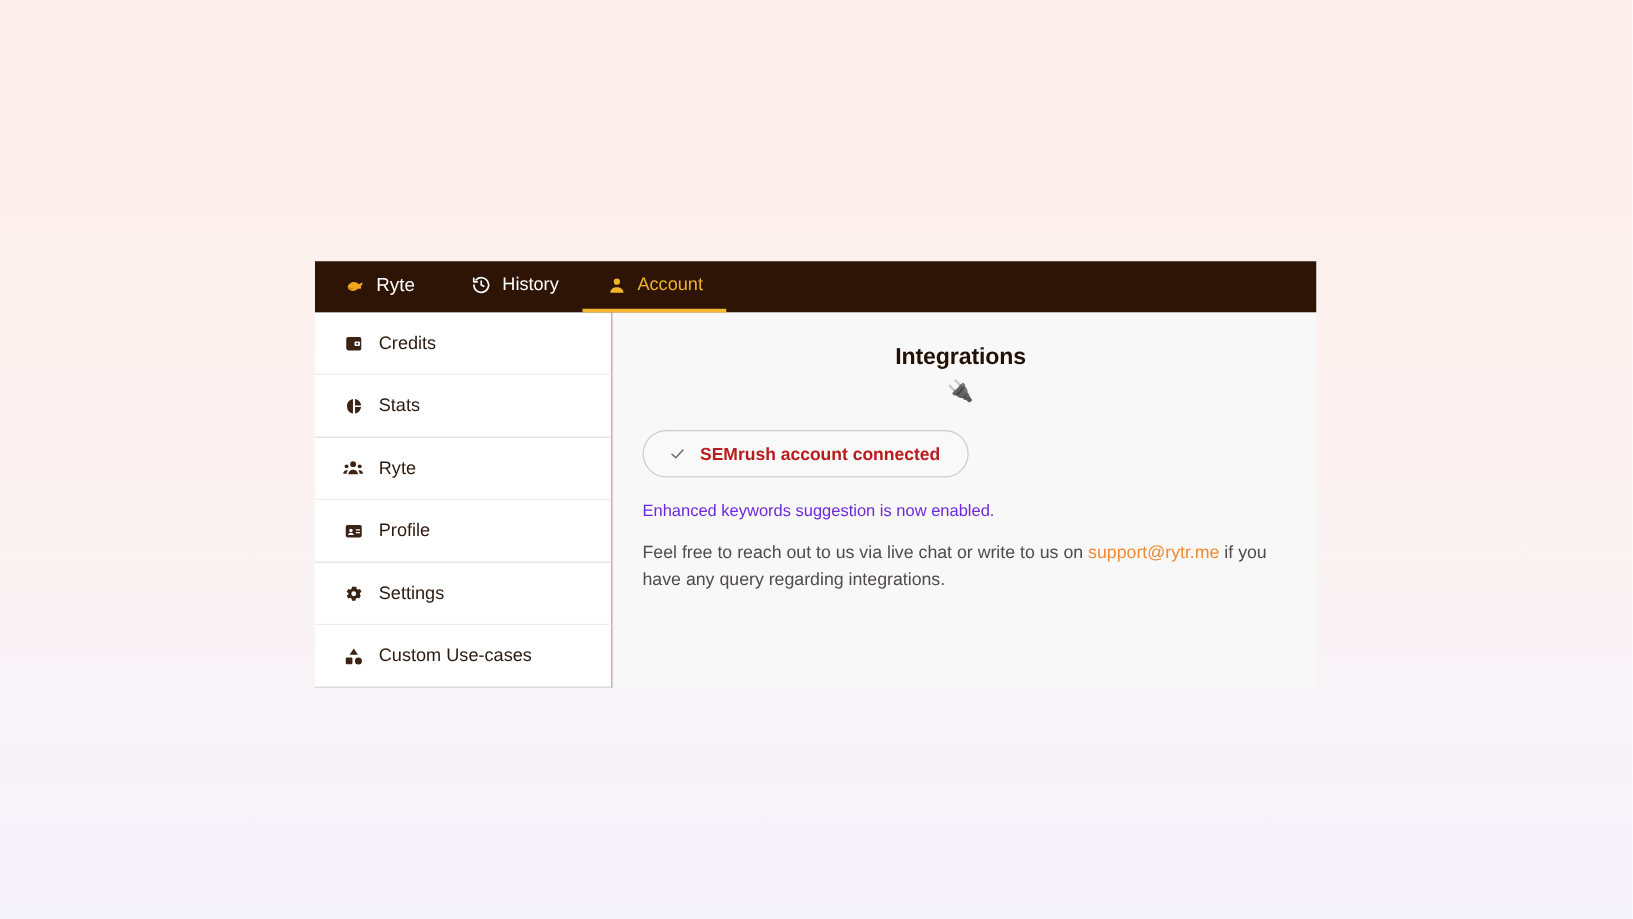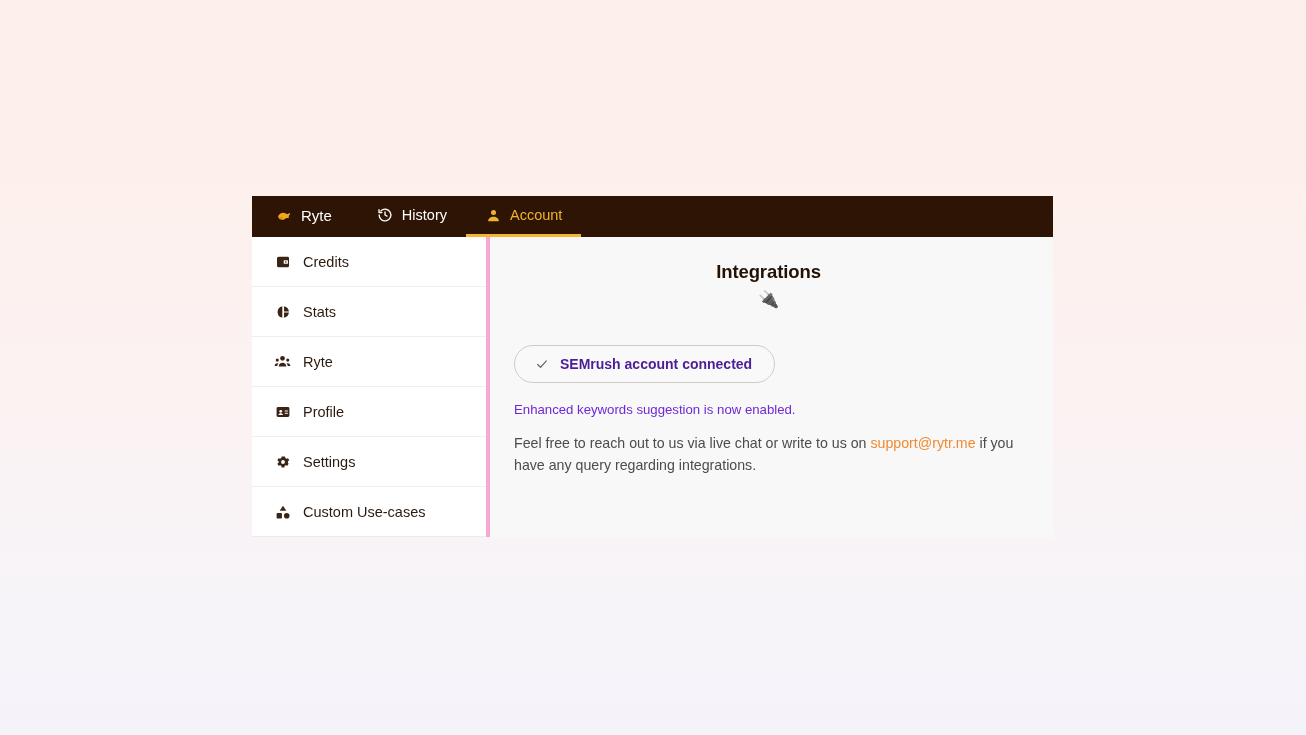--- a/index.html
+++ b/index.html
@@ -13,21 +13,21 @@
   body {
     font-family: "Liberation Sans", sans-serif;
     background: linear-gradient(to bottom, #fdefeb 0%, #fdf0ec 22%, #fbf2f2 55%, #f7f4f9 82%, #f5f3fa 100%);
     position: relative;
   }
 
   
   .app-window {
     position: absolute;
     left: 252px;
-    top: 196px;
+    top: 209px;
     width: 801px;
   }
 
   
   .topnav {
     background: #2e1405;
     height: 41px;
     display: flex;
     align-items: stretch;
     padding-left: 16px;
@@ -69,21 +69,21 @@
   
   .app-body {
     display: flex;
     align-items: flex-start;
   }
 
   .sidebar {
     width: 238px;
     flex: 0 0 238px;
     background: #0c4a6e;
-    border-right: 4px solid #f9a8d4;
+    border-right: 1px solid #f9a8d4;
   }
 
   .side-item {
     display: flex;
     align-items: center;
     gap: 12px;
     height: 50px;
     padding: 0 0 0 22px;
     border-bottom: 1px solid #f0efef;
     color: #2b1a0f;
@@ -125,31 +125,31 @@
 
   .title-emoji { font-size: 17px; line-height: 1; }
 
   .page-sub {
     margin-top: 13px;
     font-size: 14.2px;
     color: #60585a;
   }
 
   .pill {
-    margin-top: 37px;
+    margin-top: 23px;
     display: inline-flex;
     align-items: center;
     gap: 11px;
     border: 1px solid #cfcbcb;
     border-radius: 40px;
     background: #faf9f9;
     padding: 10px 22px 10px 19px;
     font-size: 14px;
     font-weight: bold;
-    color: #4c1d95;
+    color: #b91c1c;
     cursor: pointer;
   }
 
   .pill .check {
     width: 15px;
     height: 15px;
     display: inline-flex;
     align-items: center;
     justify-content: center;
     color: #6d6569;

